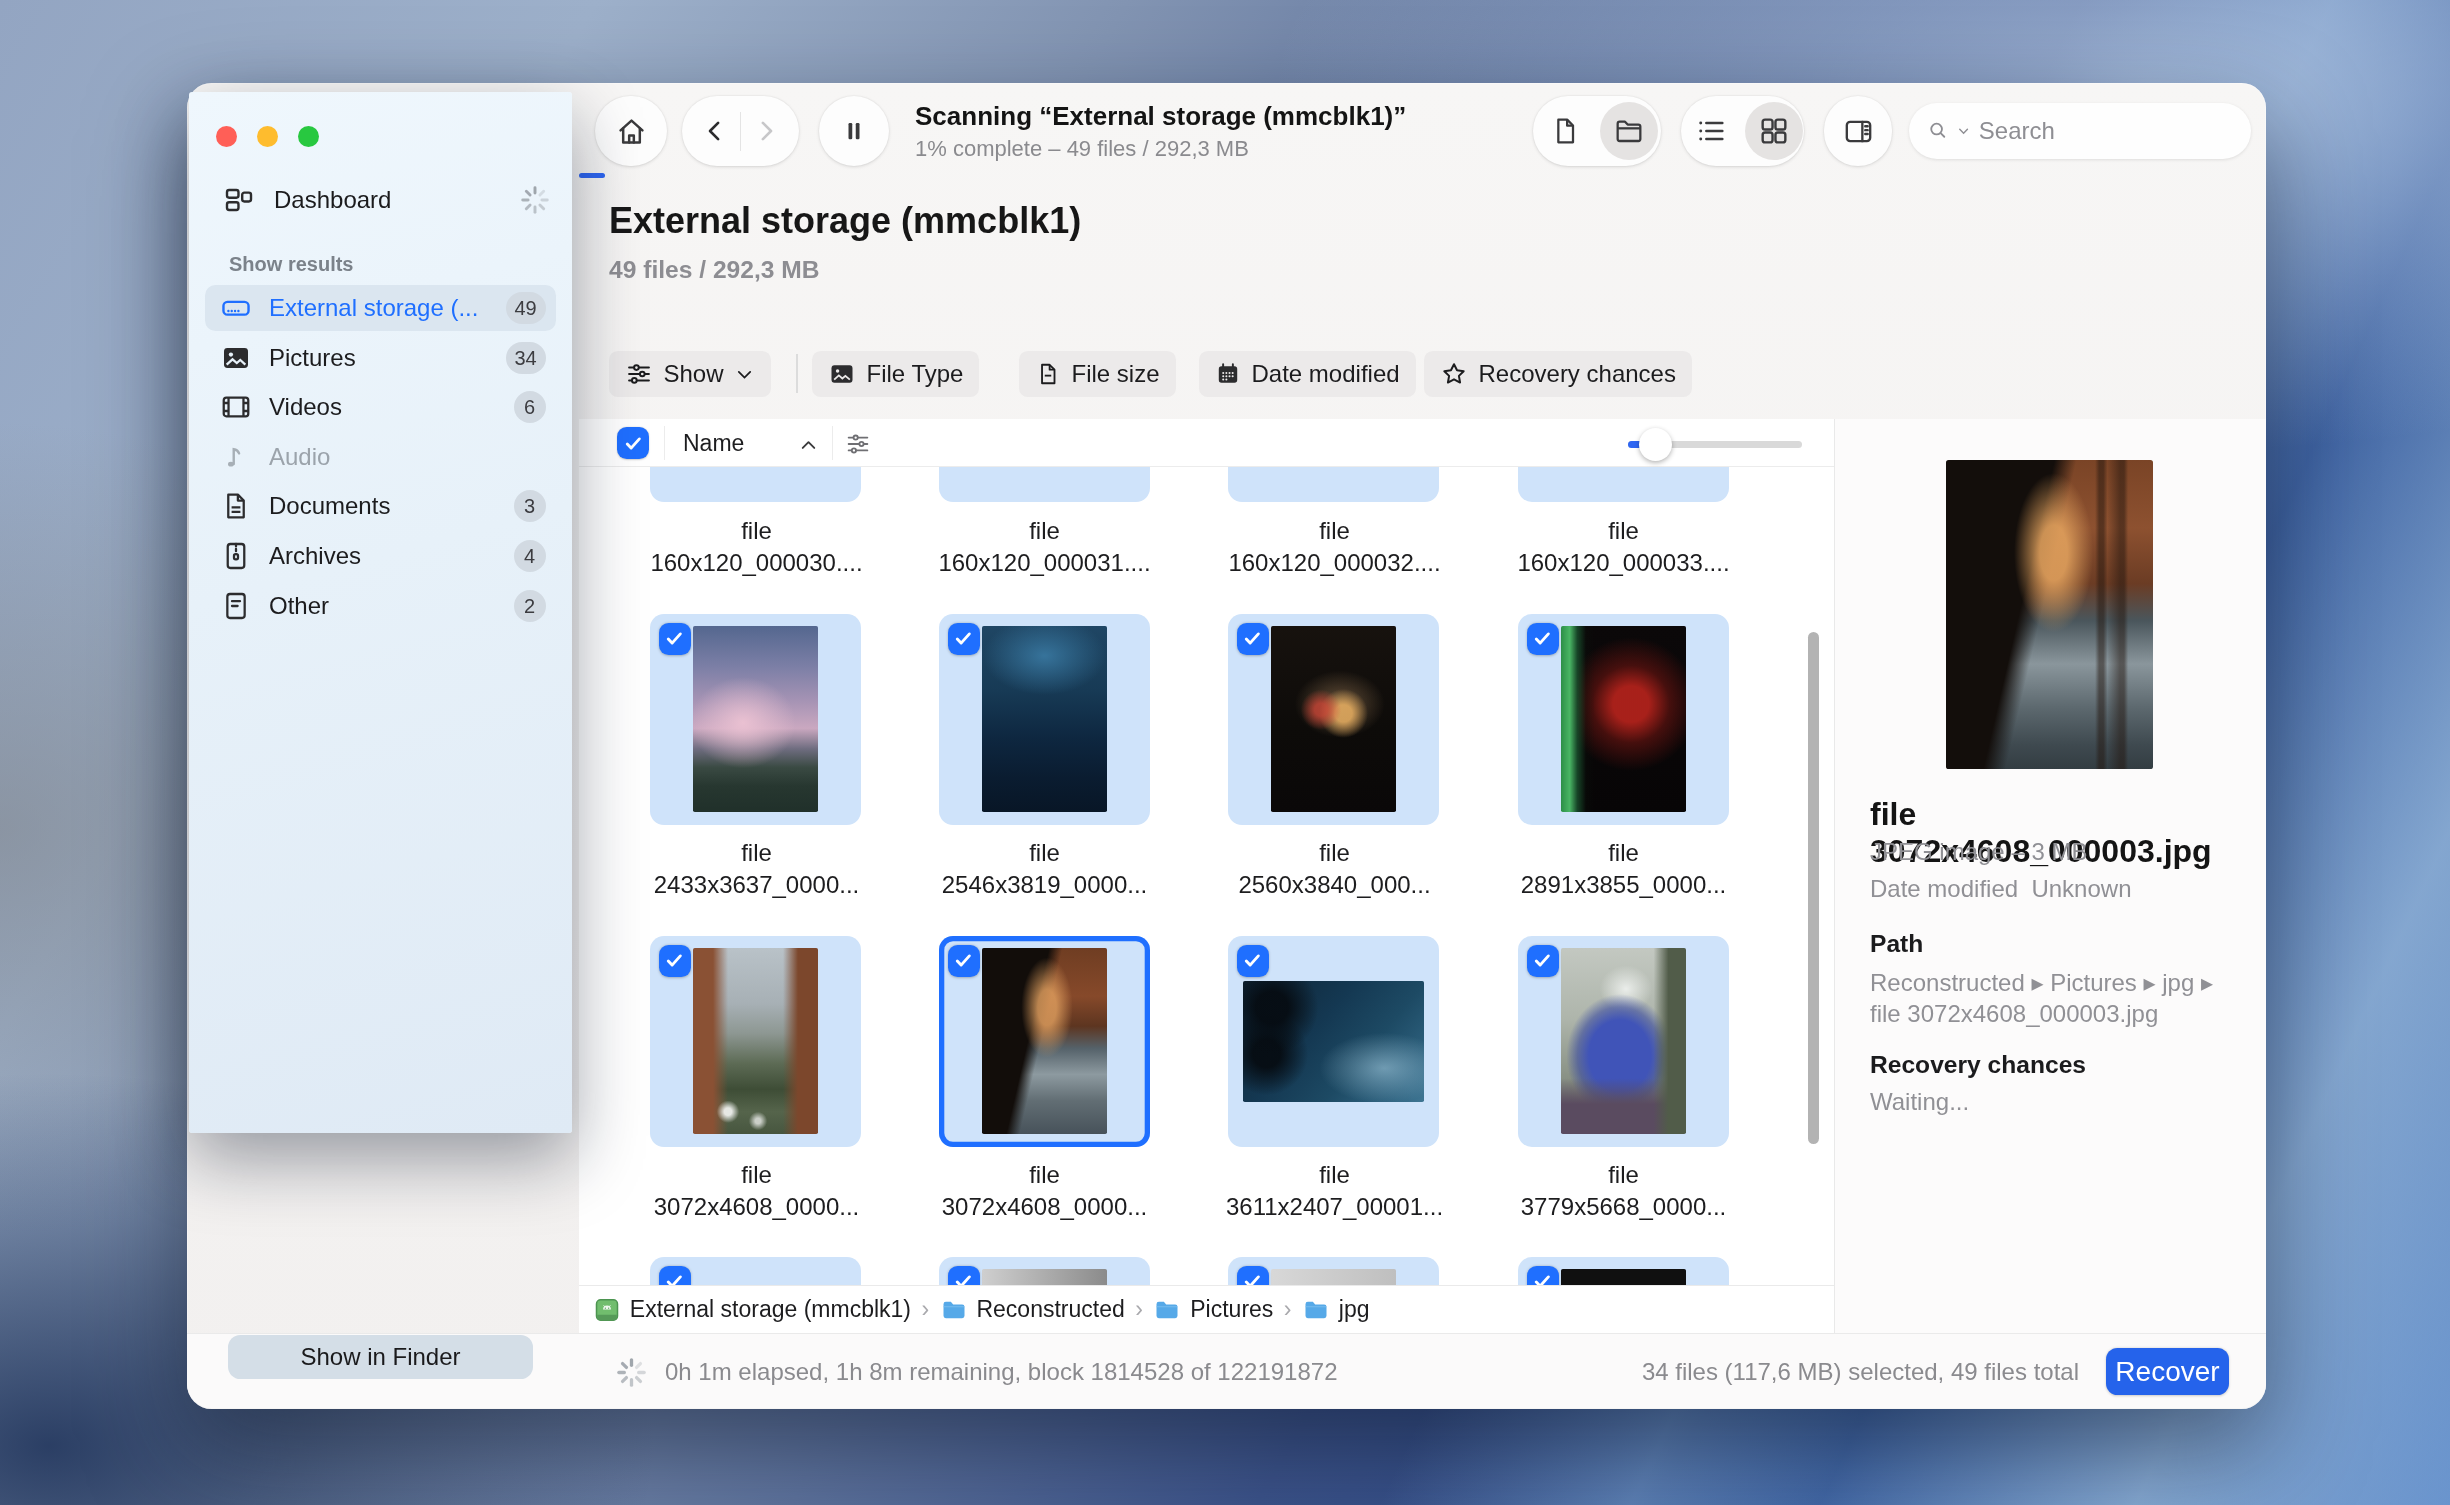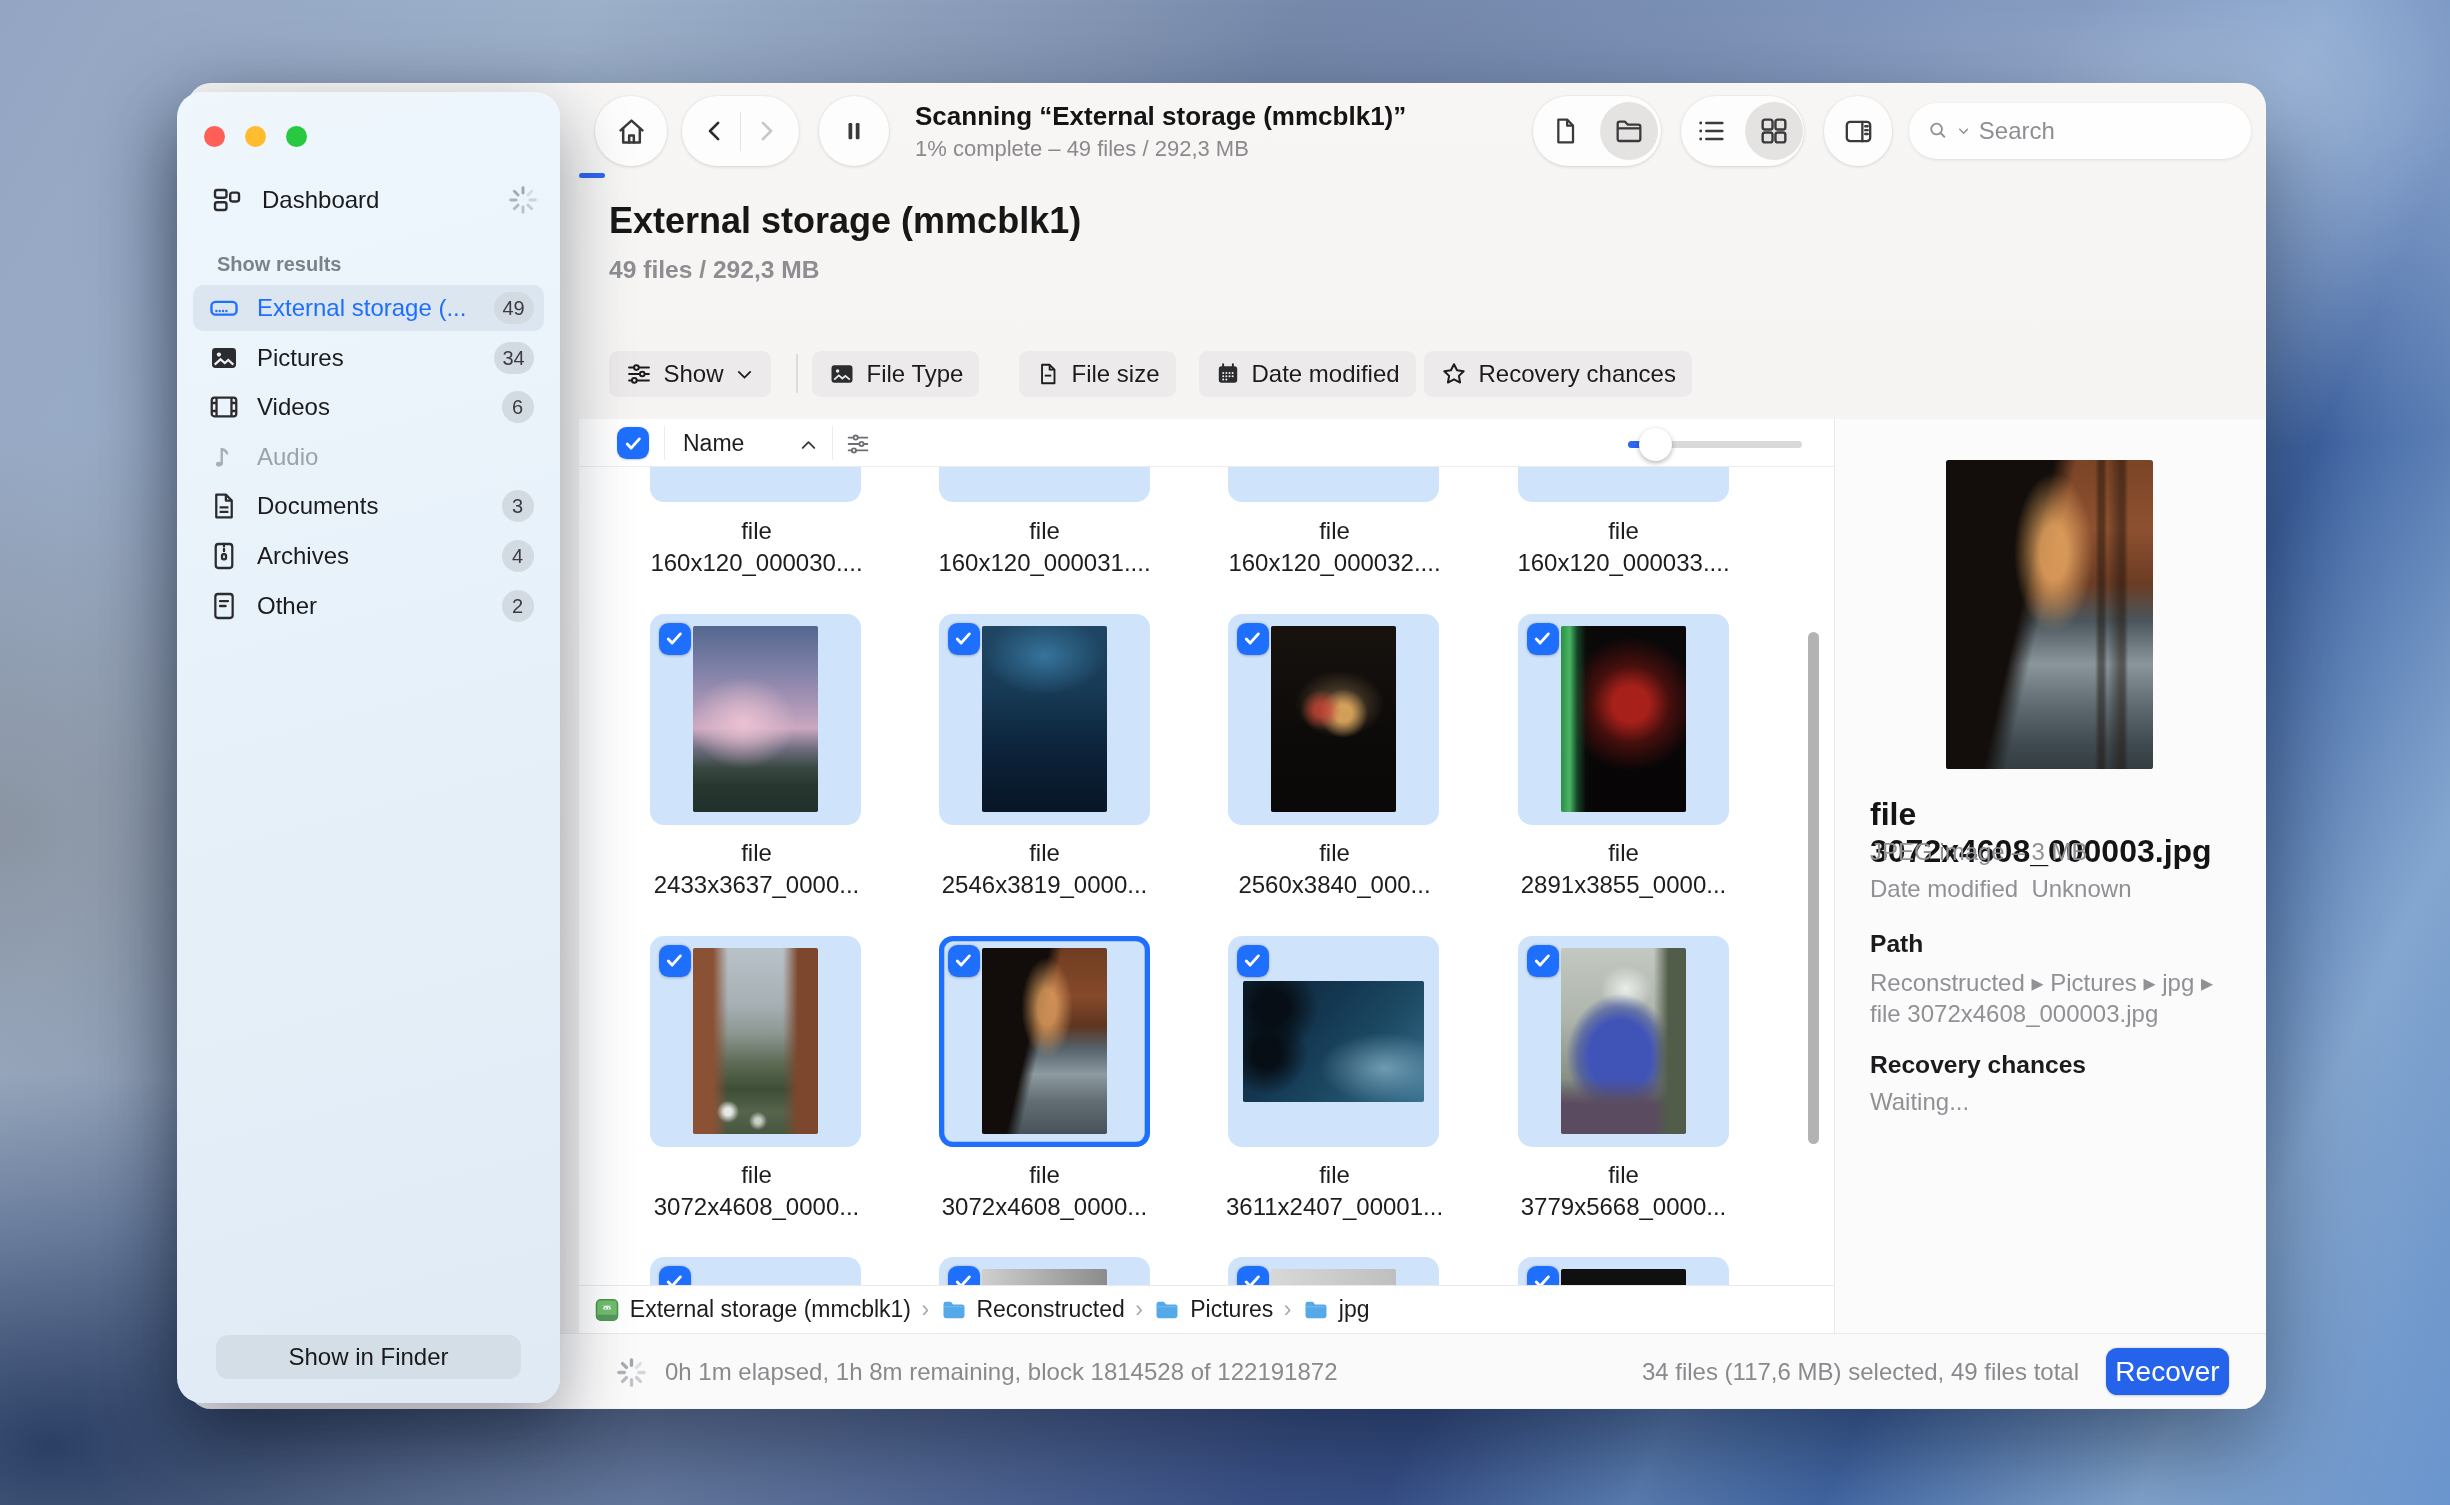--- a/index.html
+++ b/index.html
@@ -97,21 +97,21 @@
 
   .status{position:absolute;left:0;top:1250px;width:2079px;height:75px;background:#fbfafa;border-top:0.9px solid #eaeaea;
     border-radius:0 0 24.6px 24.6px;box-sizing:border-box;padding-left:8px;}
   .st-spin{position:absolute;left:428px;top:22px;}
   .st-text{position:absolute;left:478px;top:24px;font-size:24px;color:#8a8a8e;white-space:nowrap;}
   .st-sel{position:absolute;right:187px;top:24px;font-size:24px;color:#8a8a8e;white-space:nowrap;}
   .recover{position:absolute;right:37px;top:14px;width:123px;height:47px;border-radius:11.4px;background:#2563eb;color:#fff;
     font-size:28px;display:flex;align-items:center;justify-content:center;box-shadow:0 0.9px 2.6px rgba(0,0,0,.2);}
 
   
-  .sidebar{position:absolute;left:177px;top:92px;width:383px;height:1311px;border-radius:25px;
+  .sidebar{position:absolute;left:189px;top:92px;width:383px;height:1041px;border-radius:3px;
     background:linear-gradient(165deg,#eff7fd 0%,#e7f1f9 45%,#dfeaf5 100%);
     box-shadow:0 26px 70px rgba(10,20,40,.4);}
   .tl{position:absolute;top:34px;width:21px;height:21px;border-radius:50%;}
   .tl.red{left:27px;background:#ff5f57;}
   .tl.yellow{left:68px;background:#febc2e;}
   .tl.green{left:109px;background:#28c840;}
   .dash-row{position:absolute;left:16px;top:86px;width:351px;height:44px;}
   .dash-row .nav-ic{left:18.4px;top:6.1px;}
   .dash-label{position:absolute;left:69px;top:8px;font-size:24px;color:#1b1b1d;}
   .side-spin{position:absolute;left:314px;top:6.1px;}

